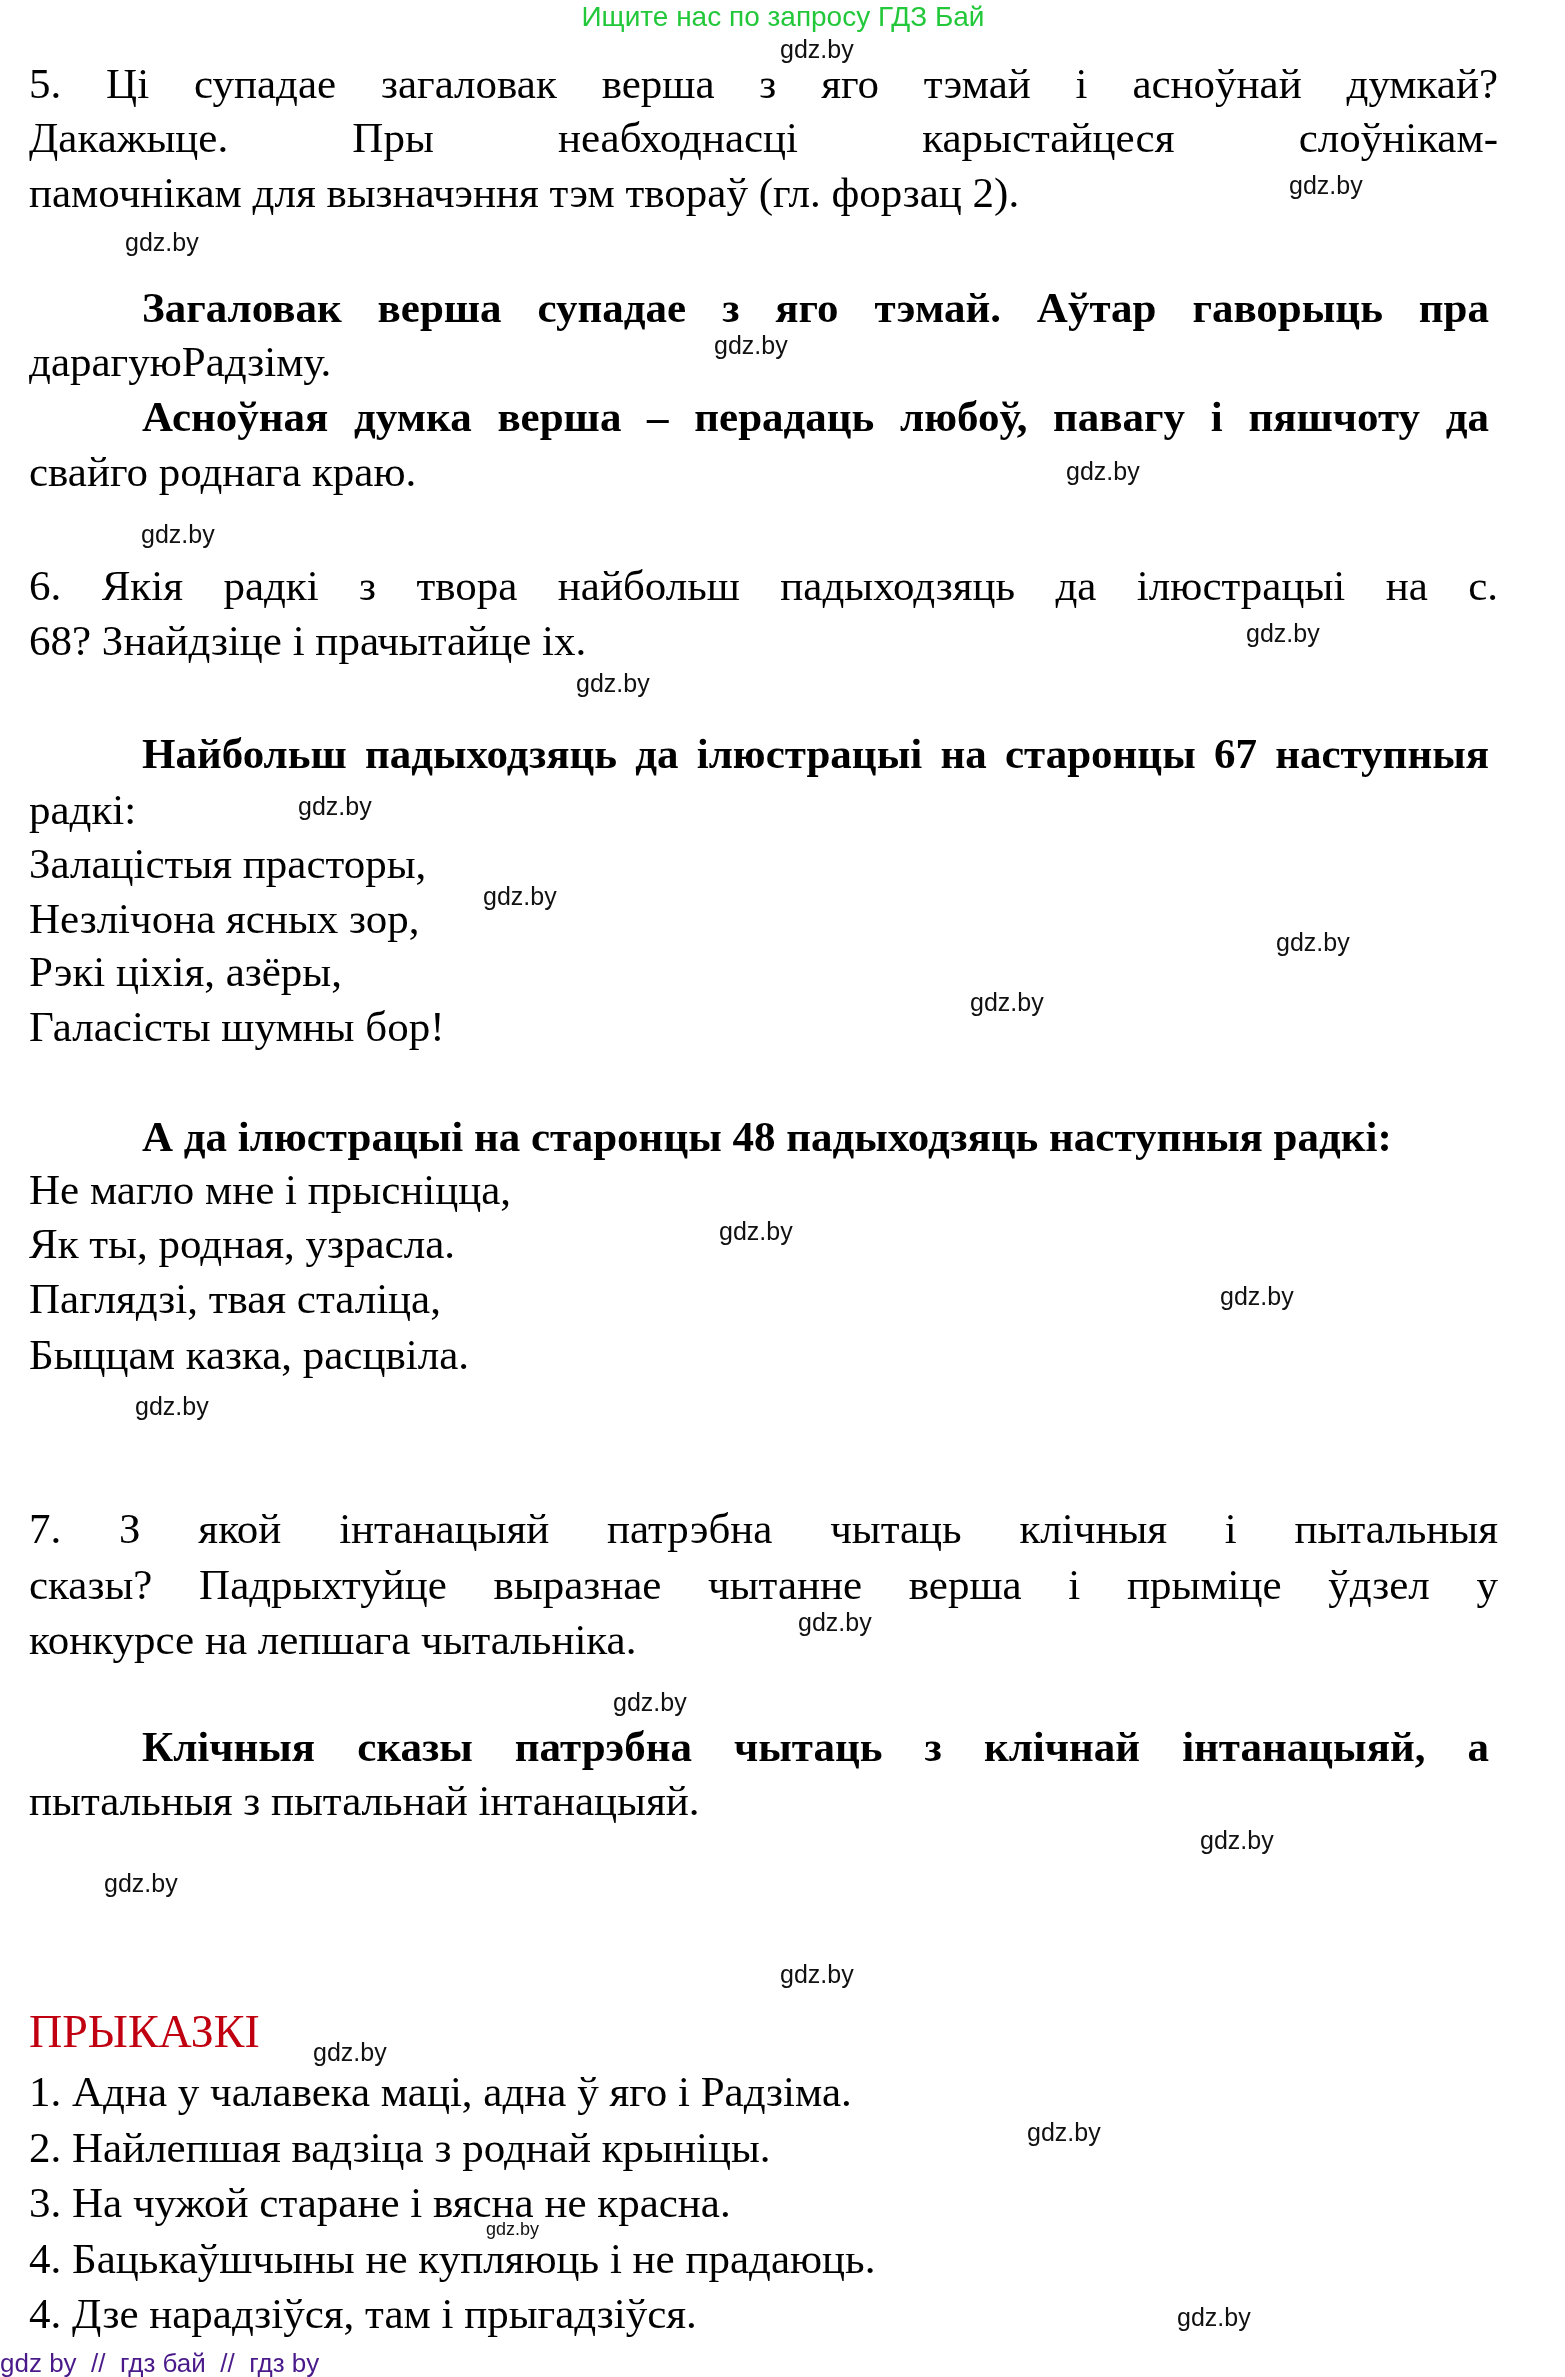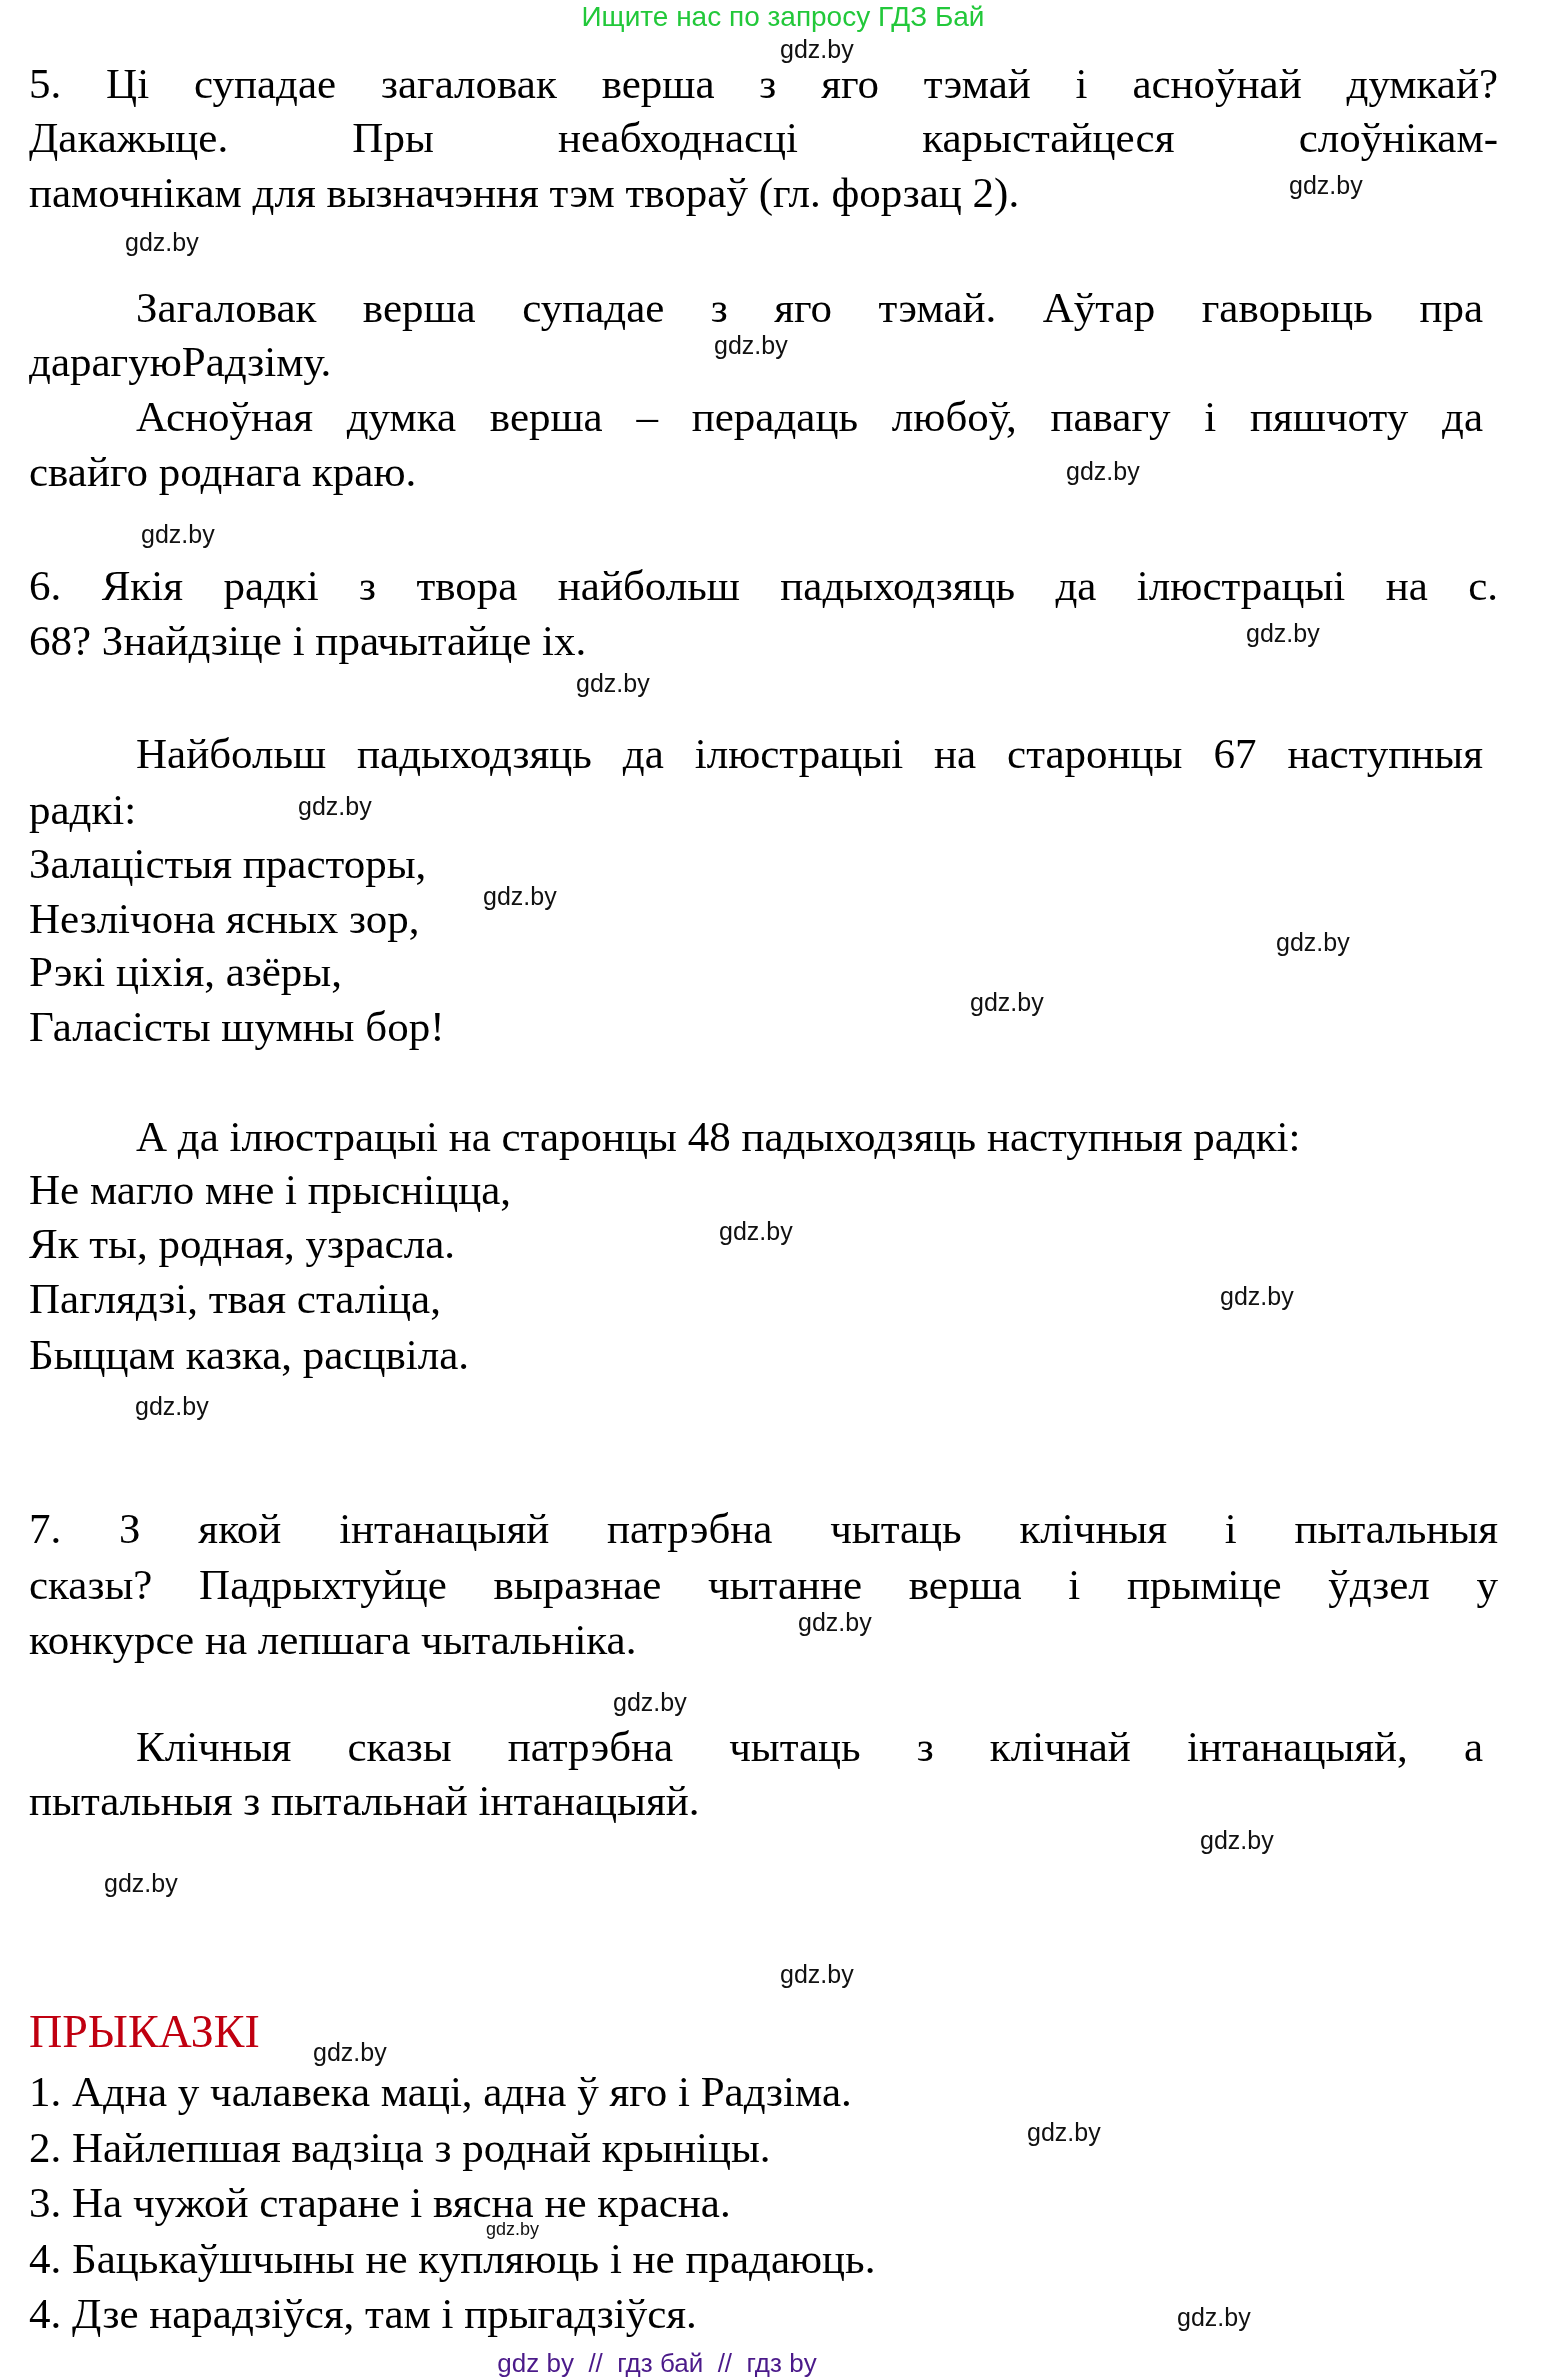--- a/index.html
+++ b/index.html
@@ -19,21 +19,21 @@
     font-size: 43px;
     line-height: 49px;
     white-space: nowrap;
   }
   .bold { font-weight: normal; }
   .just {
     text-align: justify;
     text-align-last: justify;
     white-space: normal;
   }
-  .indent { left: 136px; width: 1347px; }
+  .indent { left: 142px; width: 1347px; font-weight: bold; }
   .wm {
     position: absolute;
     font-family: "Liberation Sans", "DejaVu Sans", sans-serif;
     font-size: 25px;
     line-height: 28px;
     color: #111111;
     white-space: nowrap;
   }
   .top-banner {
     position: absolute;
@@ -41,24 +41,23 @@
     width: 1566px;
     top: 0;
     text-align: center;
     font-family: "Liberation Sans", "DejaVu Sans", sans-serif;
     font-size: 28px;
     line-height: 33px;
     color: #22c83a;
   }
   .footer {
     position: absolute;
-    left: 12px;
+    left: 0;
     width: 1290px;
     top: 2348px;
-    text-align: center;
     font-family: "Liberation Sans", "DejaVu Sans", sans-serif;
     font-size: 26px;
     line-height: 30px;
     color: #4b1a8a;
     white-space: pre;
   }
   .blue { color: #1a73c2; }
   .red { color: #c00010; }
   .title-red {
     font-size: 46px;

